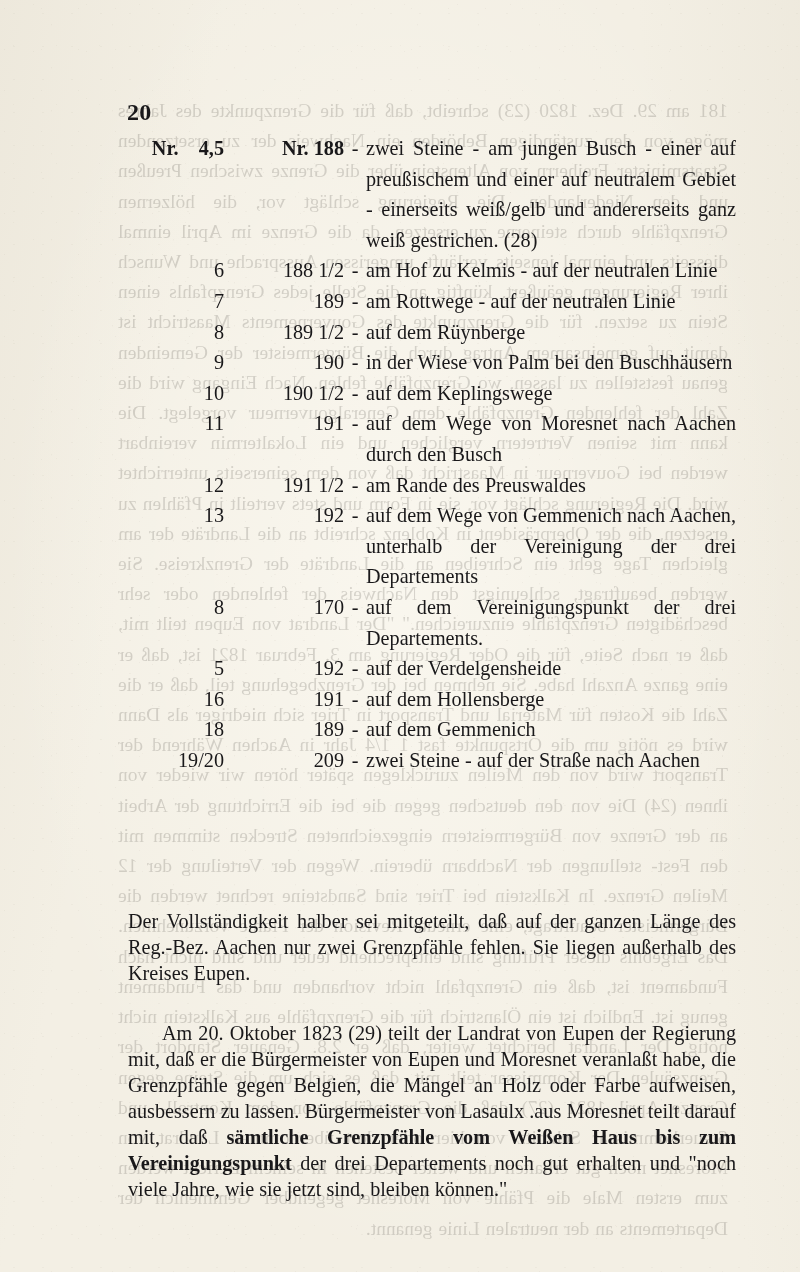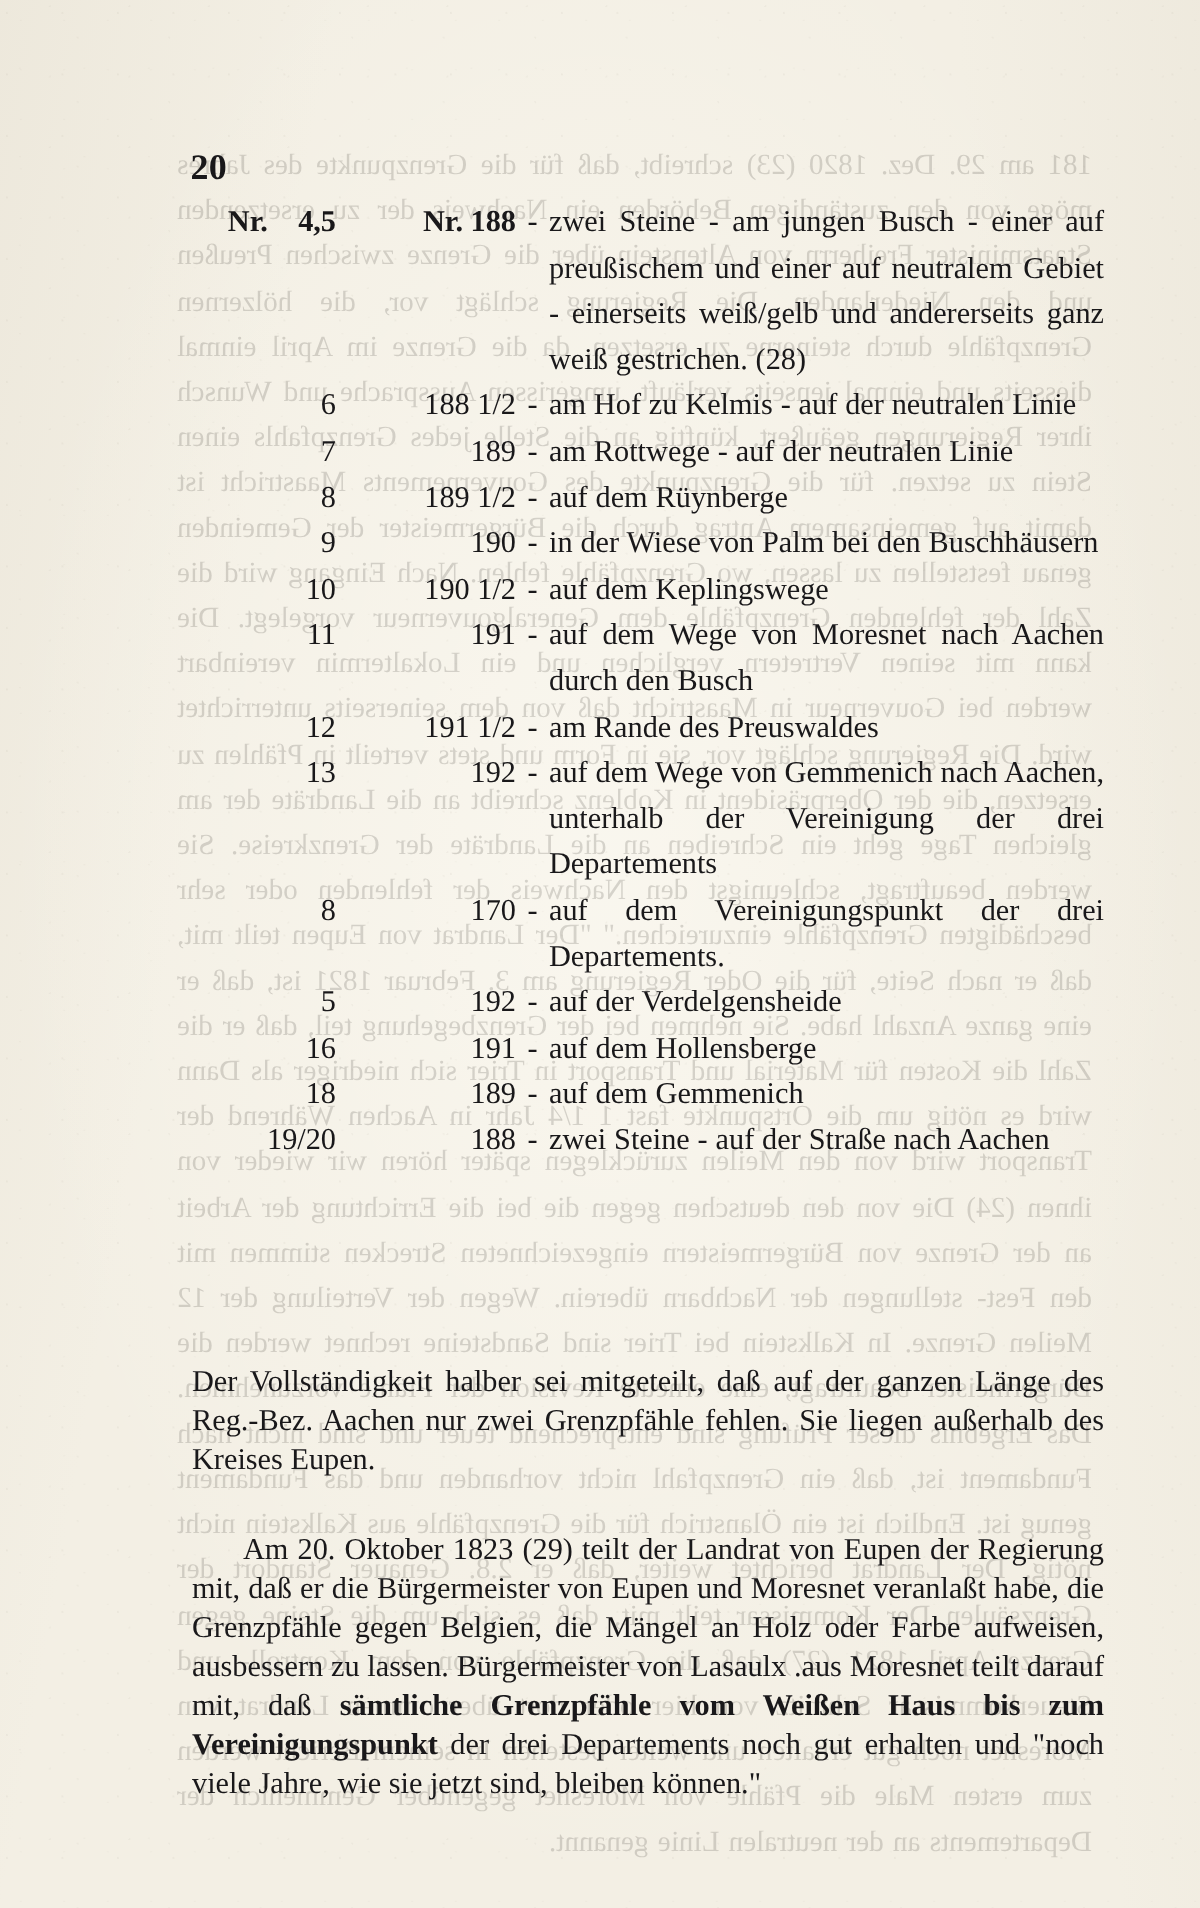--- a/index.html
+++ b/index.html
@@ -211,21 +211,21 @@
           <td class="c-desc justify-hard">auf dem Hollensberge</td>
         </tr>
         <tr>
           <td class="c-no">18</td>
           <td class="c-ref">189</td>
           <td class="c-dash">-</td>
           <td class="c-desc justify-hard">auf dem Gemmenich</td>
         </tr>
         <tr>
           <td class="c-no">19/20</td>
-          <td class="c-ref">188</td>
+          <td class="c-ref">209</td>
           <td class="c-dash">-</td>
           <td class="c-desc justify-hard">zwei Steine - auf der Straße nach Aachen</td>
         </tr>
       </tbody>
   </table>
 
   <p class="para p1">
     <span>Der Vollständigkeit halber sei mitgeteilt, daß auf der ganzen Länge des Reg.-Bez. Aachen nur zwei Grenzpfähle fehlen. Sie liegen außerhalb des Kreises Eupen.</span>
   </p>
 

